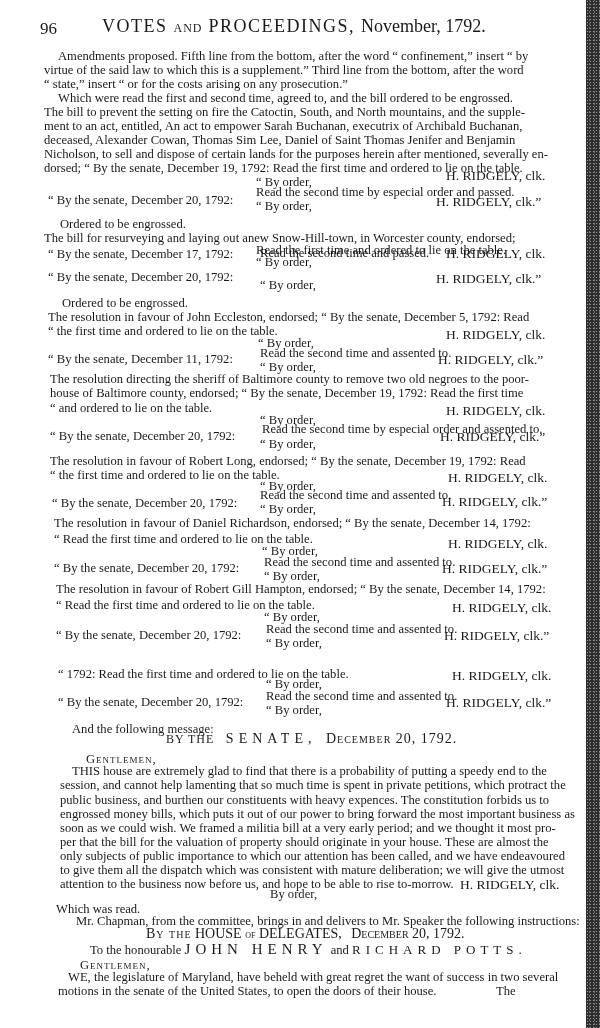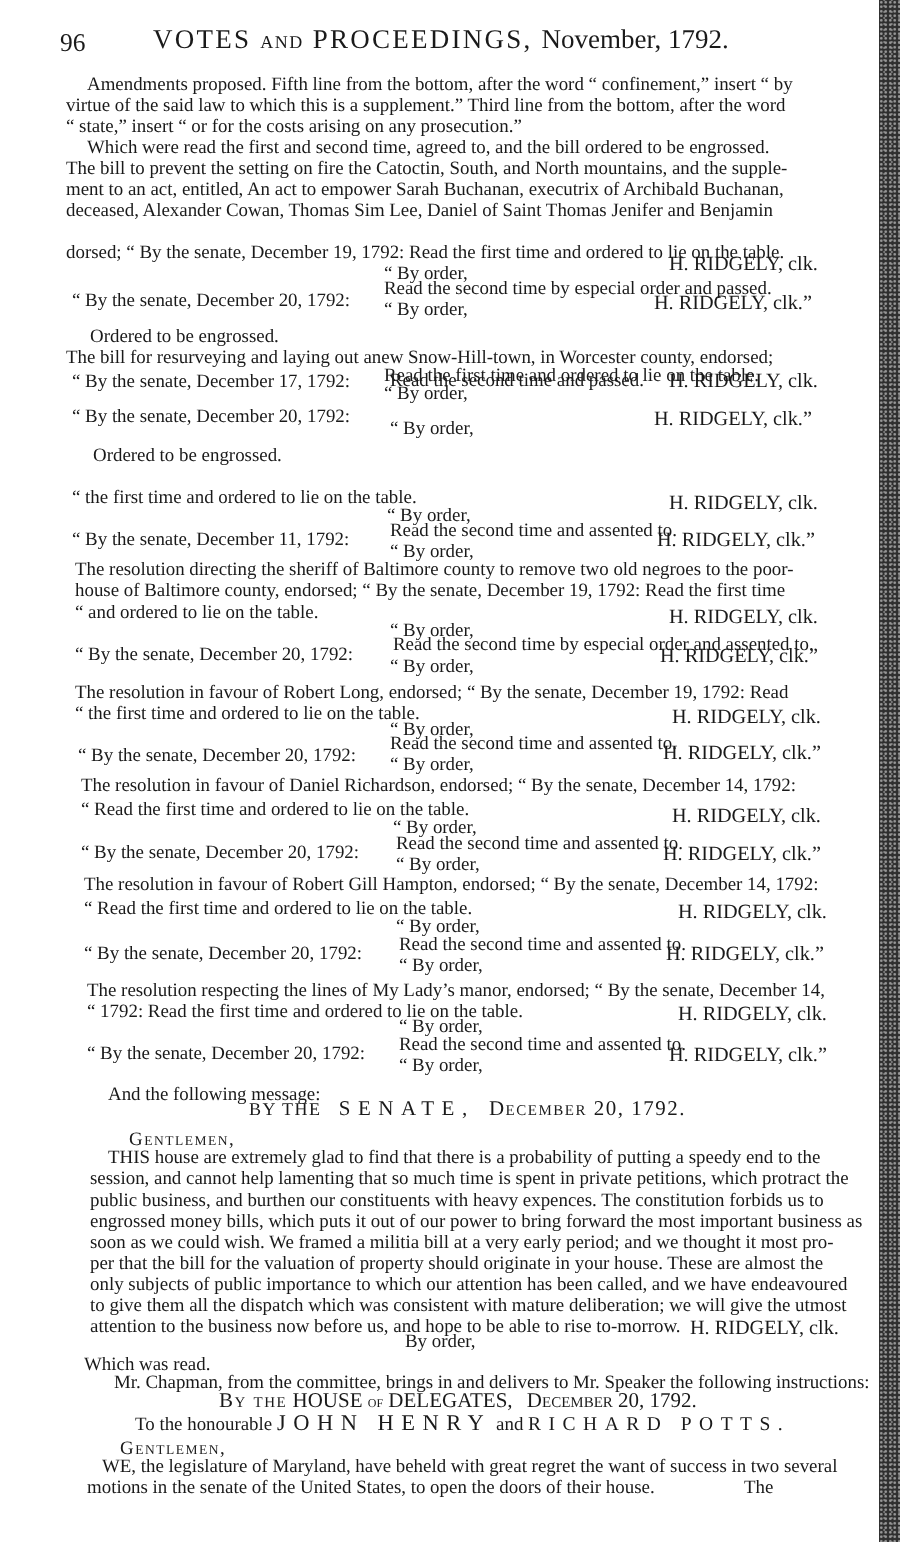--- a/index.html
+++ b/index.html
@@ -32,40 +32,42 @@
     <span class="htitle"><span>VOTES</span> <span class="sc" style="text-transform:uppercase">and</span> <span>PROCEEDINGS,</span> <span style="letter-spacing:0">November, 1792.</span></span>
   </div>
 
   <div class="ln" style="left:58px;top:49px">Amendments proposed.  Fifth line from the bottom, after the word “ confinement,” insert “ by</div>
   <div class="ln" style="left:44px;top:63px">virtue of the said law to which this is a supplement.”  Third line from the bottom, after the word</div>
   <div class="ln" style="left:44px;top:77px">“ state,” insert “ or for the costs arising on any prosecution.”</div>
   <div class="ln" style="left:58px;top:91px">Which were read the first and second time, agreed to, and the bill ordered to be engrossed.</div>
   <div class="ln" style="left:44px;top:119px">ment to an act, entitled, An act to empower Sarah Buchanan, executrix of Archibald Buchanan,</div>
   <div class="ln" style="left:44px;top:105px">The bill to prevent the setting on fire the Catoctin, South, and North mountains, and the supple-</div>
   <div class="ln" style="left:44px;top:133px">deceased, Alexander Cowan, Thomas Sim Lee, Daniel of Saint Thomas Jenifer and Benjamin</div>
+  <div class="ln" style="left:44px;top:147px">Nicholson, to sell and dispose of certain lands for the purposes herein after mentioned, severally en-</div>
   <div class="ln" style="left:44px;top:161px">dorsed; “ By the senate, December 19, 1792: Read the first time and ordered to lie on the table.</div>
   <div class="c" style="left:256px;top:175px">“ By order,</div>
   <div class="sig" style="left:446px;top:169px">H. RIDGELY, clk.</div>
   <div class="c" style="left:48px;top:193px">“ By the senate, December 20, 1792:</div>
   <div class="c" style="left:256px;top:185px">Read the second time by especial order and passed.</div>
   <div class="c" style="left:256px;top:199px">“ By order,</div>
   <div class="sig" style="left:436px;top:195px">H. RIDGELY, clk.”</div>
 
   <div class="ln" style="left:60px;top:217px">Ordered to be engrossed.</div>
   <div class="ln" style="left:44px;top:231px">The bill for resurveying and laying out anew Snow-Hill-town, in Worcester county, endorsed;</div>
   <div class="c" style="left:48px;top:247px">“ By the senate, December 17, 1792:</div>
   <div class="c" style="left:256px;top:243px">Read the first time and ordered to lie on the table.</div>
   <div class="c" style="left:256px;top:255px">“ By order,</div>
   <div class="sig" style="left:446px;top:247px">H. RIDGELY, clk.</div>
   <div class="c" style="left:48px;top:270px">“ By the senate, December 20, 1792:</div>
   <div class="c" style="left:260px;top:246px">Read the second time and passed.</div>
   <div class="c" style="left:260px;top:278px">“ By order,</div>
   <div class="sig" style="left:436px;top:272px">H. RIDGELY, clk.”</div>
 
   <div class="ln" style="left:62px;top:296px">Ordered to be engrossed.</div>
+  <div class="ln" style="left:48px;top:310px">The resolution in favour of John Eccleston, endorsed; “ By the senate, December 5, 1792: Read</div>
   <div class="ln" style="left:48px;top:324px">“ the first time and ordered to lie on the table.</div>
   <div class="c" style="left:258px;top:336px">“ By order,</div>
   <div class="sig" style="left:446px;top:328px">H. RIDGELY, clk.</div>
   <div class="c" style="left:48px;top:352px">“ By the senate, December 11, 1792:</div>
   <div class="c" style="left:260px;top:346px">Read the second time and assented to.</div>
   <div class="c" style="left:260px;top:360px">“ By order,</div>
   <div class="sig" style="left:438px;top:353px">H. RIDGELY, clk.”</div>
 
   <div class="ln" style="left:50px;top:372px">The resolution directing the sheriff of Baltimore county to remove two old negroes to the poor-</div>
   <div class="ln" style="left:50px;top:386px">house of Baltimore county, endorsed; “ By the senate, December 19, 1792: Read the first time</div>
@@ -97,21 +99,20 @@
 
   <div class="ln" style="left:56px;top:582px">The resolution in favour of Robert Gill Hampton, endorsed; “ By the senate, December 14, 1792:</div>
   <div class="ln" style="left:56px;top:598px">“ Read the first time and ordered to lie on the table.</div>
   <div class="c" style="left:264px;top:610px">“ By order,</div>
   <div class="sig" style="left:452px;top:601px">H. RIDGELY, clk.</div>
   <div class="c" style="left:56px;top:628px">“ By the senate, December 20, 1792:</div>
   <div class="c" style="left:266px;top:622px">Read the second time and assented to.</div>
   <div class="c" style="left:266px;top:636px">“ By order,</div>
   <div class="sig" style="left:444px;top:629px">H. RIDGELY, clk.”</div>
 
-  <div class="ln" style="left:58px;top:653px">The resolution respecting the lines of My Lady’s manor, endorsed; “ By the senate, December 14,</div>
   <div class="ln" style="left:58px;top:667px">“ 1792: Read the first time and ordered to lie on the table.</div>
   <div class="c" style="left:266px;top:677px">“ By order,</div>
   <div class="sig" style="left:452px;top:669px">H. RIDGELY, clk.</div>
   <div class="c" style="left:58px;top:695px">“ By the senate, December 20, 1792:</div>
   <div class="c" style="left:266px;top:689px">Read the second time and assented to.</div>
   <div class="c" style="left:266px;top:703px">“ By order,</div>
   <div class="sig" style="left:446px;top:696px">H. RIDGELY, clk.”</div>
 
   <div class="ln" style="left:72px;top:722px">And the following message:</div>
   <div class="ln" style="left:166px;top:732px;font-size:14px">

